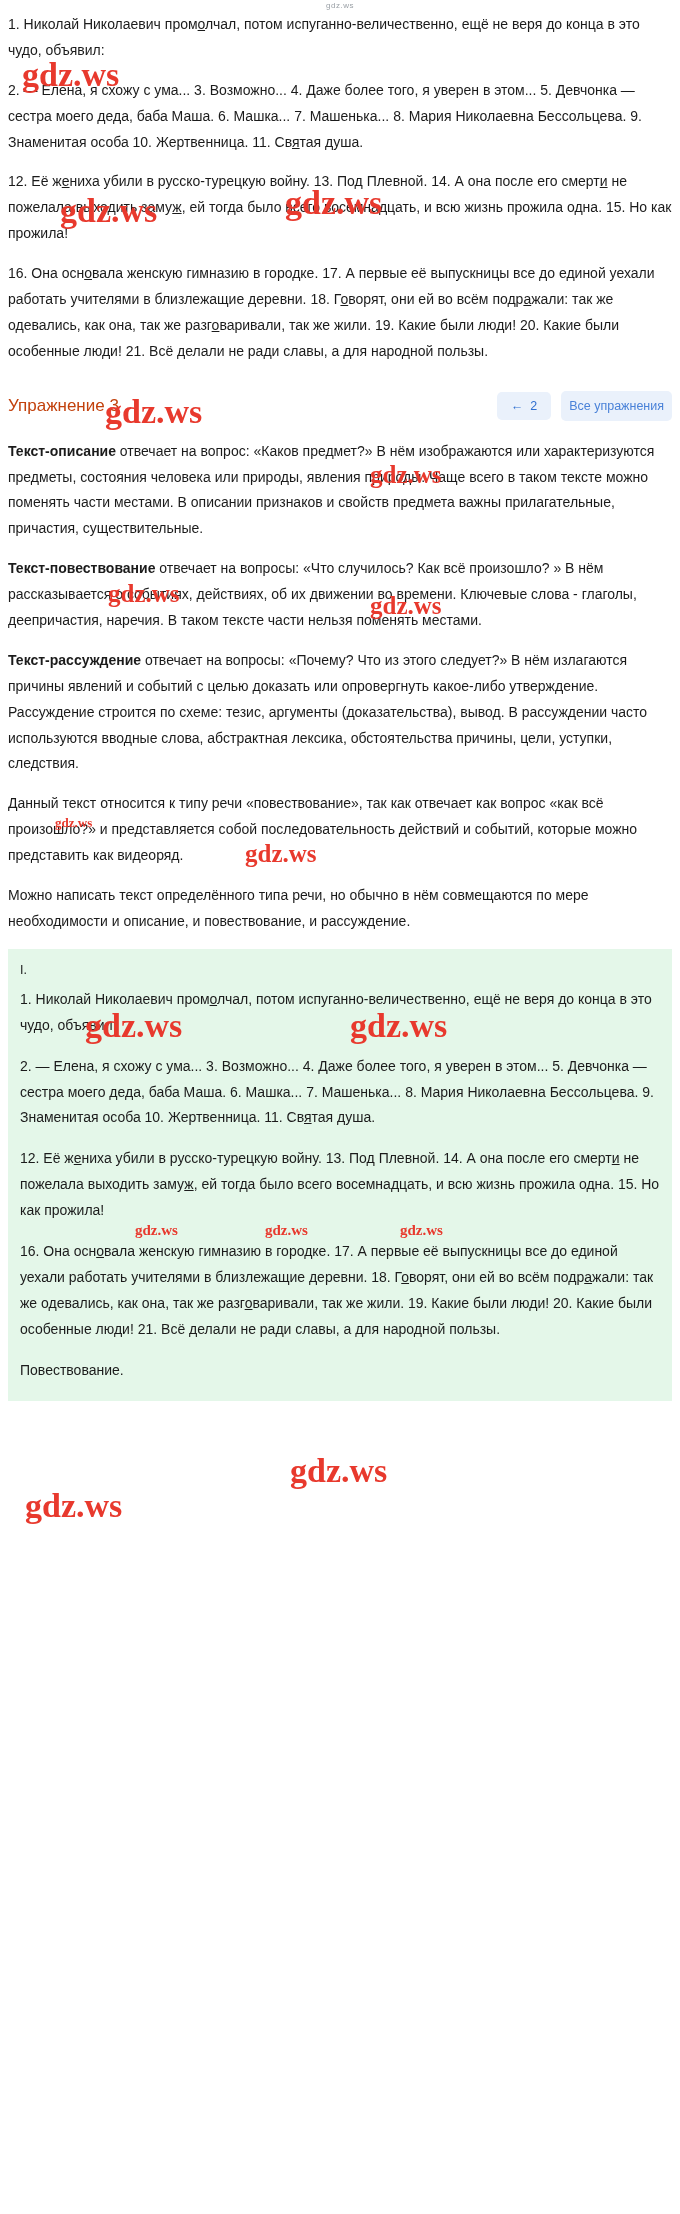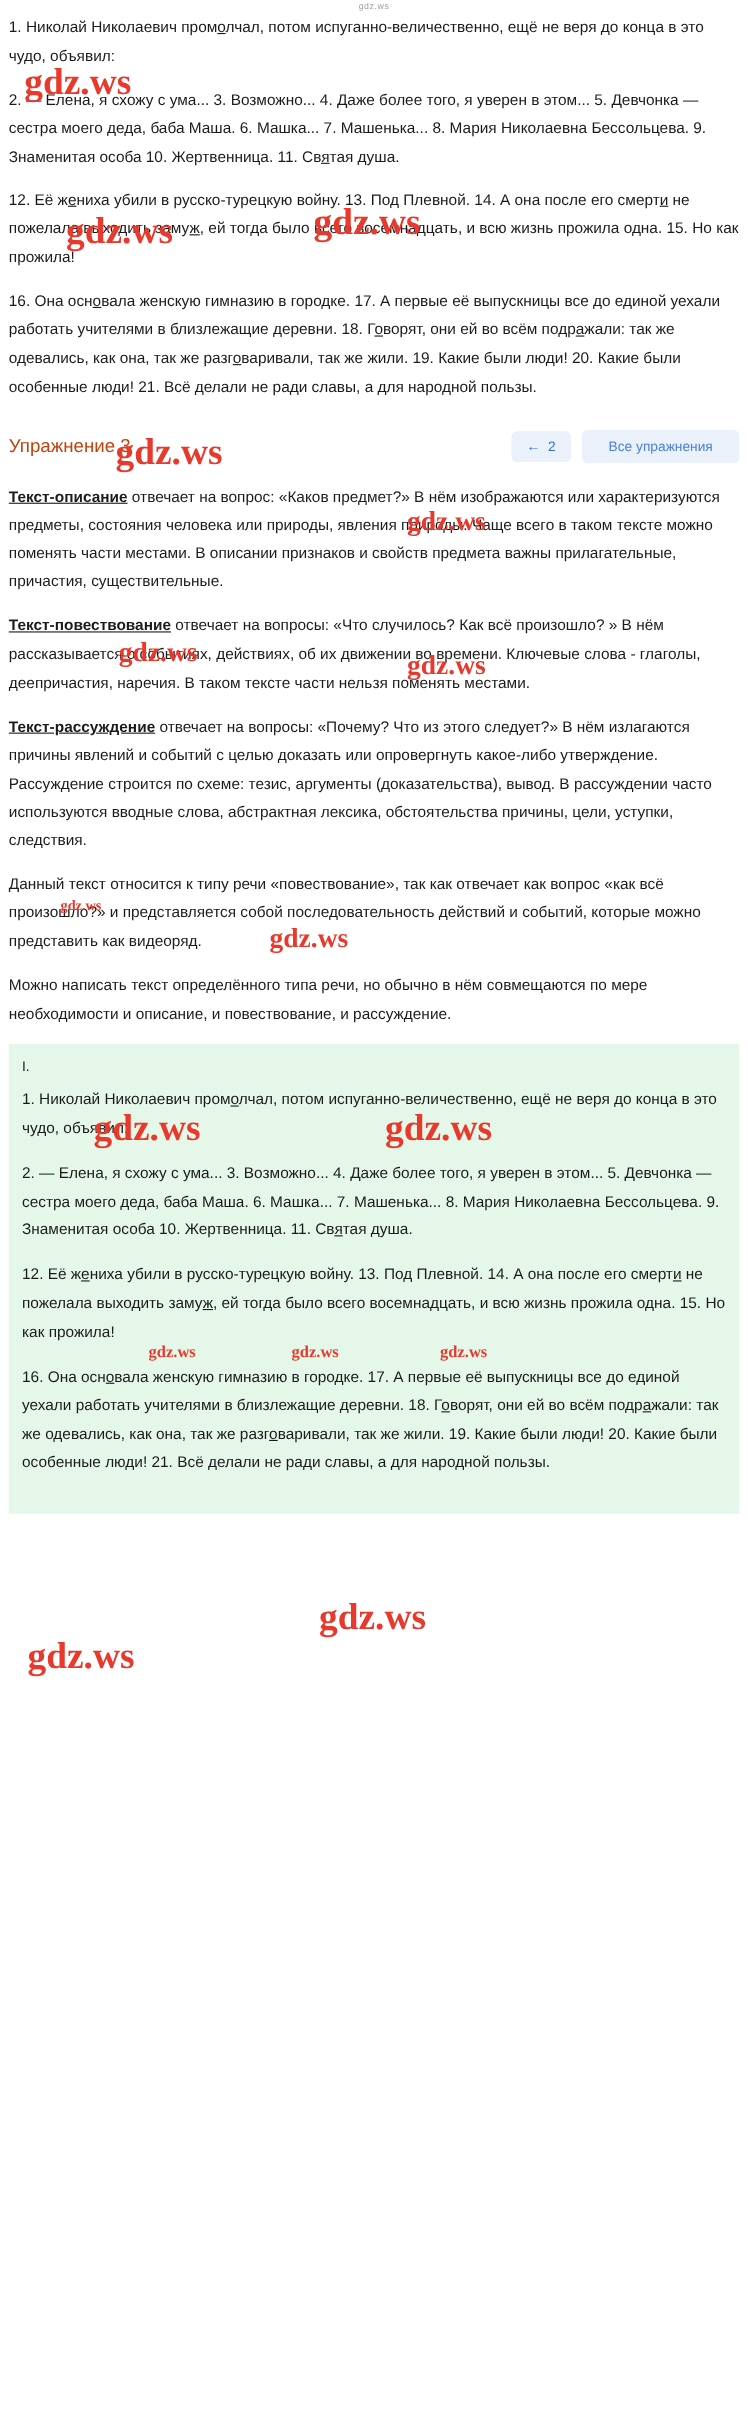--- a/index.html
+++ b/index.html
@@ -28,21 +28,21 @@
     padding-top: 1px;
   }
   p.txt {
     font-size: 14px;
     line-height: 1.85;
     color: #1b1b1b;
     margin: 0 0 14px 0;
     text-align: left;
   }
   .u { text-decoration: underline; }
-  .b { font-weight: bold; text-decoration: underline; }
+  .b { font-weight: bold; }
   .ex-head {
     display: flex;
     align-items: center;
     justify-content: space-between;
     margin: 26px 0 18px 0;
   }
   .ex-title {
     font-size: 17px;
     color: #c2410c;
     font-weight: 400;
@@ -61,21 +61,21 @@
     cursor: pointer;
   }
   .btn-all {
     display: inline-flex;
     align-items: center;
     background: #eaf1fb;
     color: #4a82d8;
     border: none;
     border-radius: 5px;
     font-size: 12.5px;
-    padding: 8px 24px;
+    padding: 8px 8px;
     cursor: pointer;
   }
   .answer-block {
     background: #e4f7e9;
     padding: 14px 12px 18px 12px;
     margin-top: 10px;
   }
   .answer-block p.txt { margin-bottom: 15px; }
   .roman { font-size: 12.5px; color: #1b1b1b; margin: 0 0 10px 0; }
   
@@ -135,20 +135,21 @@
 
     <p class="txt"><span>1. Николай Николаевич пром</span><span class="u">о</span><span>лчал, потом испуганно-величественно, ещё не веря до конца в это чудо, объявил:</span></p>
 
     <p class="txt"><span>2. — Елена, я схожу с ума... 3. Возможно... 4. Даже более того, я уверен в этом... 5. Девчонка — сестра моего деда, баба Маша. 6. Машка... 7. Машенька... 8. Мария Николаевна Бессольцева. 9. Знаменитая особа 10. Жертвенница. 11. Св</span><span class="u">я</span><span>тая душа.</span></p>
 
     <p class="txt"><span>12. Её ж</span><span class="u">е</span><span>ниха убили в русско-турецкую войну. 13. Под Плевной. 14. А она после его смерт</span><span class="u">и</span><span> не пожелала выходить заму</span><span class="u">ж</span><span>, ей тогда было всего восемнадцать, и всю жизнь прожила одна. 15. Но как прожила!</span></p>
 
     <p class="txt"><span>16. Она осн</span><span class="u">о</span><span>вала женскую гимназию в городке. 17. А первые её выпускницы все до единой уехали работать учителями в близлежащие деревни. 18. Г</span><span class="u">о</span><span>ворят, они ей во всём подр</span><span class="u">а</span><span>жали: так же одевались, как она, так же разг</span><span class="u">о</span><span>варивали, так же жили. 19. Какие были люди! 20. Какие были особенные люди! 21. Всё делали не ради славы, а для народной пользы.</span></p>
 
 
+    <p class="txt" style="margin-bottom:0">Повествование.</p>
   </div>
 
   <div class="wm big" style="left:22px;  top:56px;">gdz.ws</div>
   <div class="wm big" style="left:60px;  top:192px;">gdz.ws</div>
   <div class="wm big" style="left:285px; top:184px;">gdz.ws</div>
   <div class="wm big" style="left:105px; top:393px;">gdz.ws</div>
   <div class="wm mid" style="left:370px; top:461px;">gdz.ws</div>
   <div class="wm mid" style="left:108px; top:580px;">gdz.ws</div>
   <div class="wm mid" style="left:370px; top:592px;">gdz.ws</div>
   <div class="wm xs" style="left:55px;  top:815px;">gdz.ws</div>

